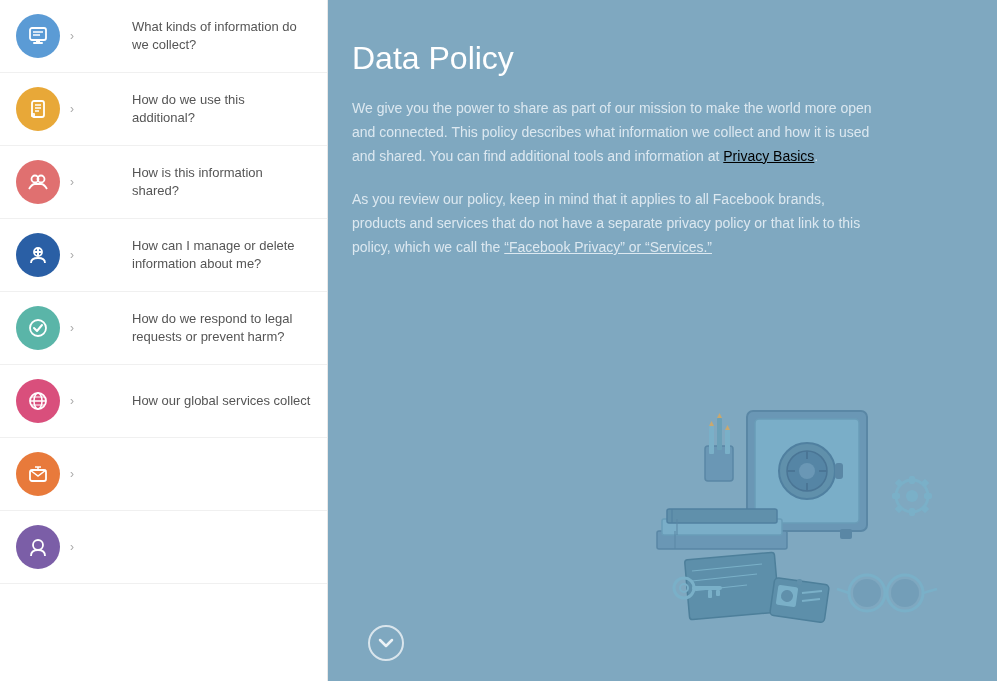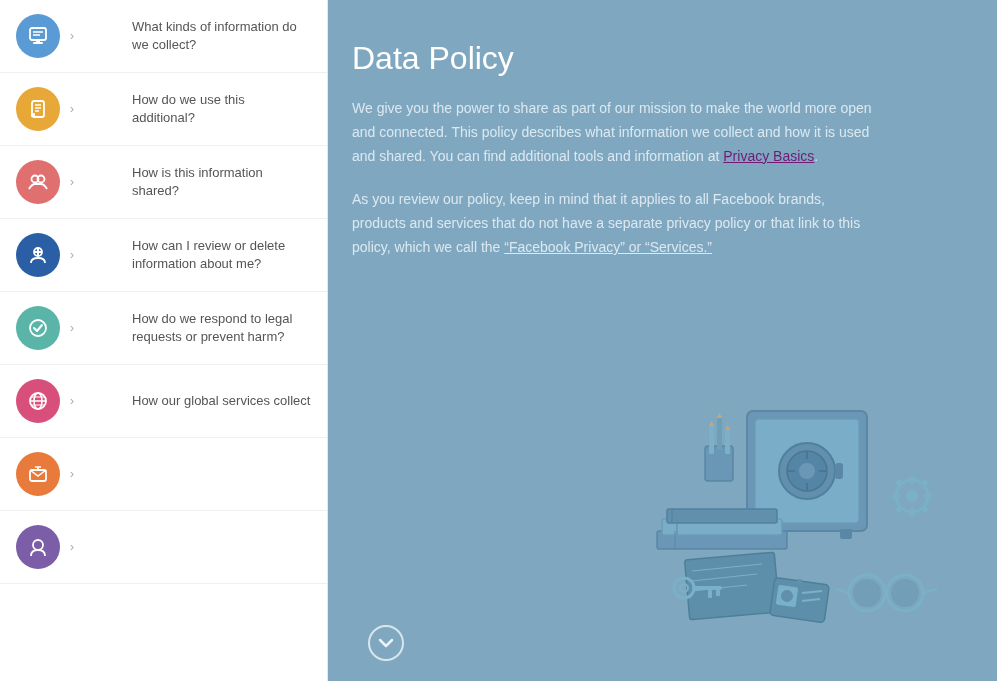--- a/index.html
+++ b/index.html
@@ -84,21 +84,21 @@
 
     .intro-text {
       font-size: 14px;
       color: #dce8f0;
       line-height: 1.7;
       max-width: 520px;
       margin-bottom: 20px;
     }
 
     .intro-text a {
-      color: #701a75;
+      color: #000000;
       text-decoration: underline;
     }
 
     .second-text {
       font-size: 14px;
       color: #dce8f0;
       line-height: 1.7;
       max-width: 520px;
     }
 
@@ -183,21 +183,21 @@
     <div class="sidebar-item">
       <div class="icon-circle ic-navy" style="font-size: 18px;">
         <svg width="22" height="22" viewBox="0 0 22 22" fill="white">
           <circle cx="11" cy="8" r="4" fill="none" stroke="white" stroke-width="1.8"></circle>
           <path d="M4 19 Q4 14 11 14 Q18 14 18 19" fill="none" stroke="white" stroke-width="1.8"></path>
           <line x1="8" y1="8" x2="14" y2="8" stroke="white" stroke-width="2"></line>
           <line x1="11" y1="5" x2="11" y2="11" stroke="white" stroke-width="2"></line>
         </svg>
       </div>
       <span class="chevron">›</span>
-      <span class="item-label">How can I review or delete information about me?</span>
+      <span class="item-label">How can I manage or delete information about me?</span>
     </div>
     <div class="sidebar-item">
       <div class="icon-circle ic-teal" style="font-size: 18px;">
         <svg width="22" height="22" viewBox="0 0 22 22" fill="white">
           <circle cx="11" cy="11" r="8" fill="none" stroke="white" stroke-width="1.8"></circle>
           <polyline points="7,11 10,14 15,8" fill="none" stroke="white" stroke-width="2" stroke-linecap="round" stroke-linejoin="round"></polyline>
         </svg>
       </div>
       <span class="chevron">›</span>
       <span class="item-label">How do we respond to legal requests or prevent harm?</span>

